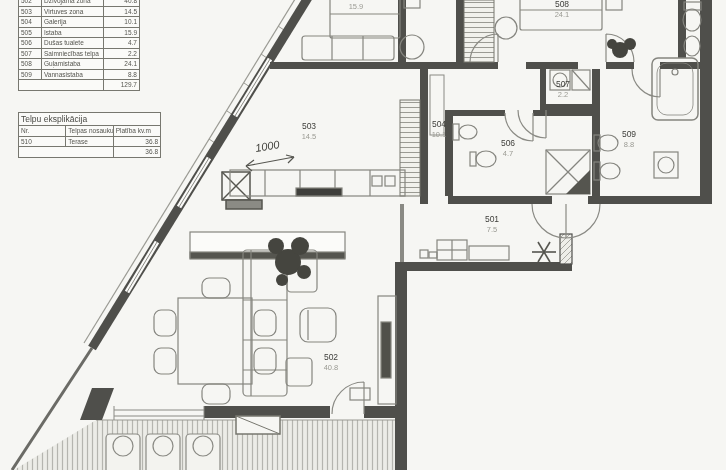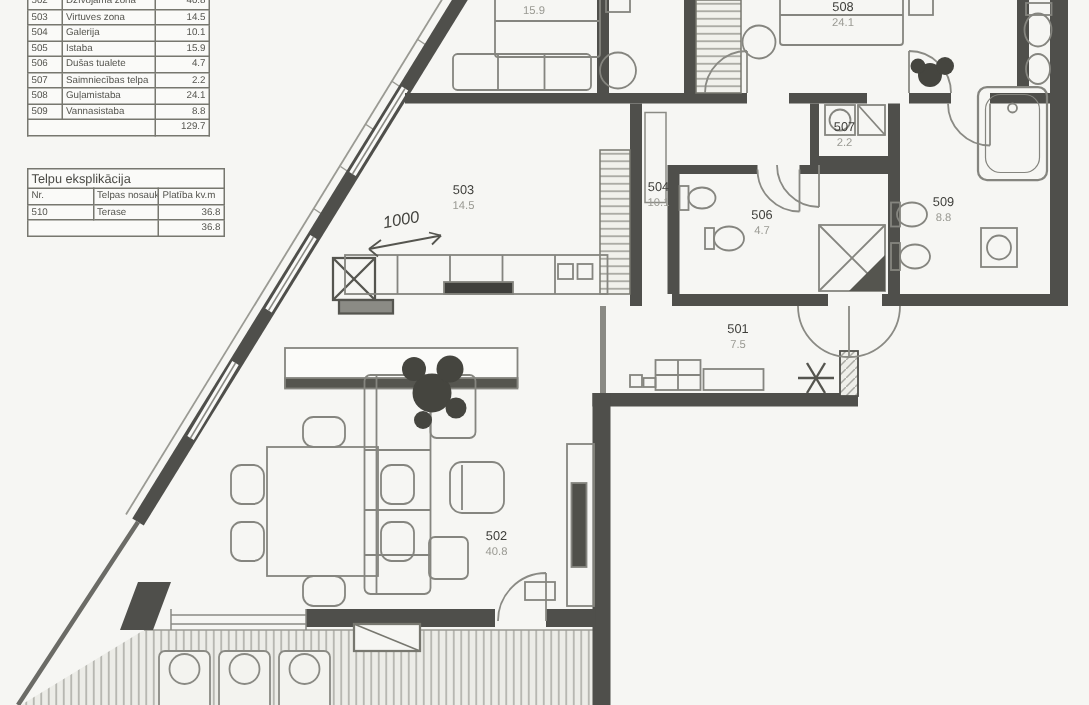--- a/index.html
+++ b/index.html
@@ -15,21 +15,21 @@
     color:#55554f;table-layout:fixed;
   }
   table.sched td,table.sched th{
     border:1px solid #77776f;padding:0 2px;overflow:hidden;white-space:nowrap;
     font-weight:normal;text-align:left;
   }
   #tbl-rooms{left:18px;top:-5px;width:112px;font-size:6.5px;line-height:9.5px;}
   #tbl-rooms td.nr{width:18px;}
   #tbl-rooms td.nm{width:57px;}
   #tbl-rooms td.ar{width:31px;text-align:right;}
-  #tbl-expl{left:18px;top:112px;width:132px;font-size:6.5px;line-height:9.5px;}
+  #tbl-expl{left:18px;top:112px;width:143px;font-size:6.5px;line-height:9.5px;}
   #tbl-expl .title{font-size:8.5px;line-height:12px;color:#4a4a45;}
   #tbl-expl td.nr{width:15px;}
   #tbl-expl td.nm{width:82px;}
   #tbl-expl td.ar{width:29px;text-align:right;}
   
   text{font-family:"Liberation Sans","DejaVu Sans",sans-serif;}
   .room-num{font-size:8.5px;fill:#3f3f3b;}
   .room-area{font-size:7.5px;fill:#9a9a93;}
   .dim-text{font-size:11px;font-style:italic;fill:#44443f;}
 </style>

